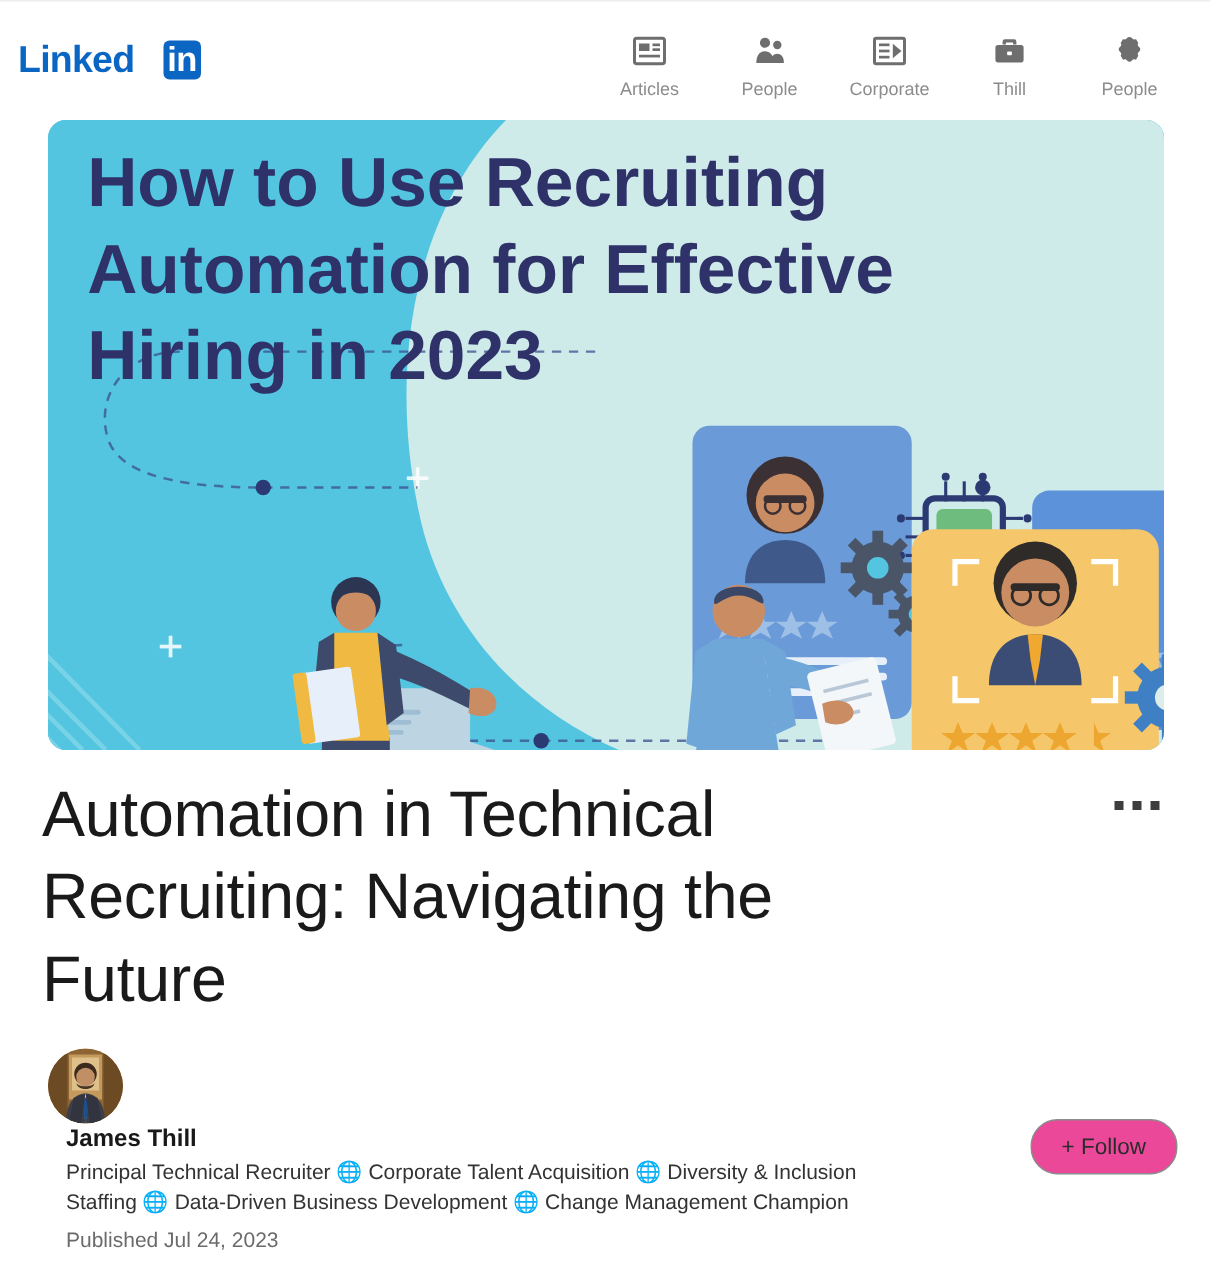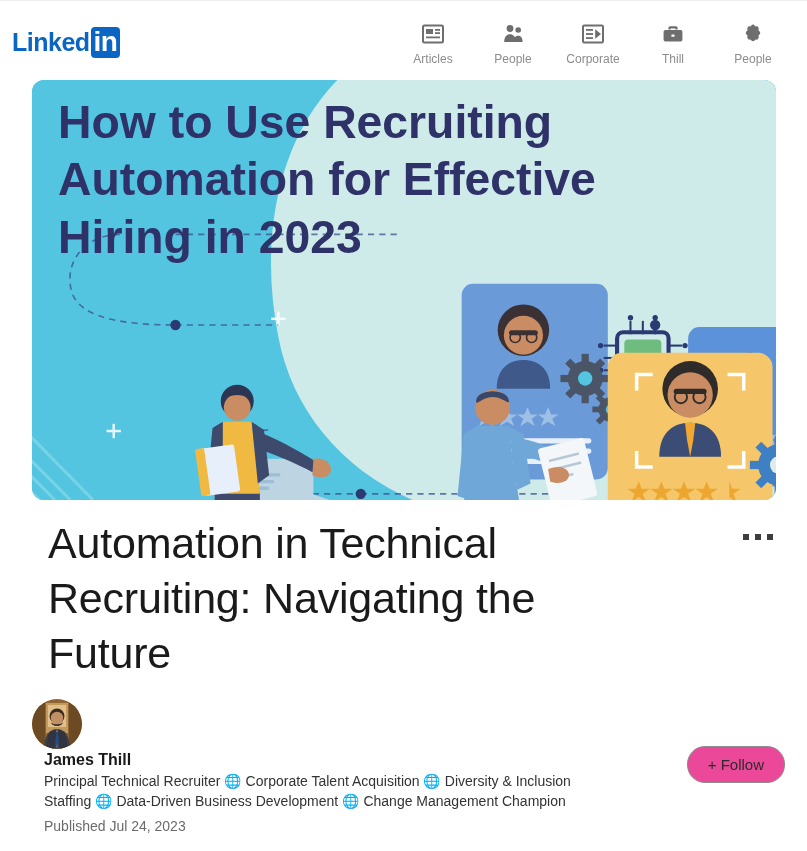--- a/index.html
+++ b/index.html
@@ -22,29 +22,30 @@
     position: absolute;
     left: 12px; top: 26px;
     font-size: 25px;
     font-weight: 700;
     letter-spacing: -0.5px;
     color: #0a66c2;
     display: flex;
     align-items: center;
     line-height: 1;
     cursor: pointer;
+    gap: 18px;
   }
   .logo .logo-word { color: #0a66c2; }
   .logo .logo-in {
     background: #0a66c2;
     color: #ffffff;
     border-radius: 4px;
     padding: 1px 3px 2px 3px;
     margin-left: 1px;
-    font-size: 28px;
+    font-size: 23px;
   }
 
   .nav-items {
     position: absolute;
     right: 14px; top: 20px;
     display: flex;
     align-items: flex-start;
   }
   .nav-item {
     width: 80px;
@@ -77,21 +78,21 @@
   .hero svg { display: block; width: 100%; height: 100%; }
 
   
   .article {
     position: absolute;
     left: 0; top: 500px;
     width: 807px;
   }
   .title-row {
     position: relative;
-    padding: 16px 32px 0 48px;
+    padding: 16px 32px 0 28px;
   }
   .article-title {
     font-size: 43px;
     line-height: 1.28;
     font-weight: 400;
     color: #1a1a1a;
     margin: 0;
     max-width: 600px;
     letter-spacing: -0.2px;
   }

